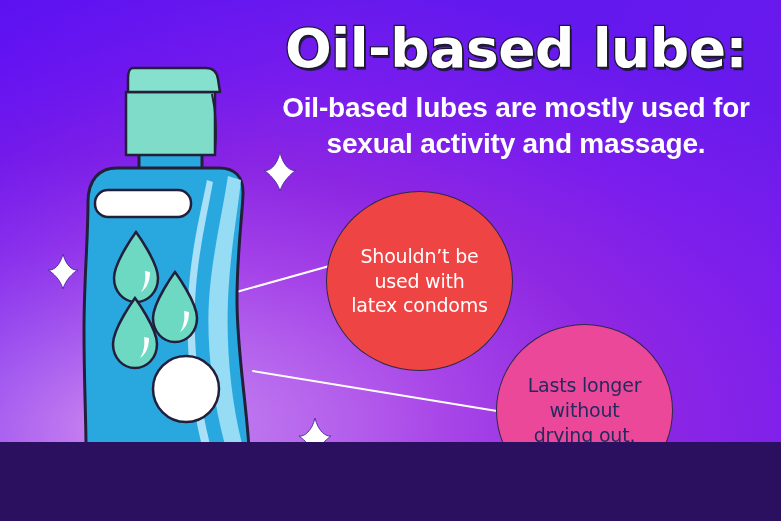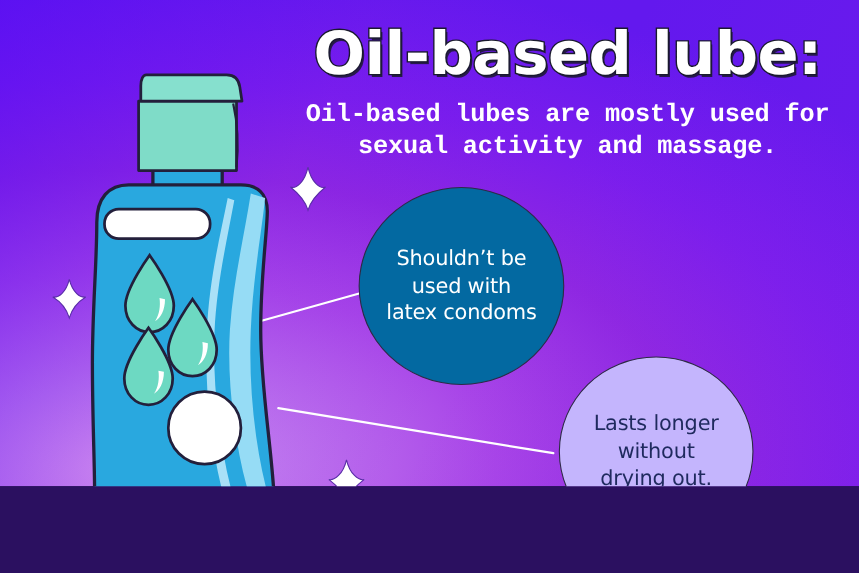--- a/index.html
+++ b/index.html
@@ -45,50 +45,50 @@
     line-height: 1.0;
     letter-spacing: -0.5px;
     color: #ffffff;
     -webkit-text-stroke: 2.5px #1a1a2e;
     paint-order: stroke fill;
     text-shadow: 2px 3px 0 rgba(26,26,46,0.85);
     transform: scaleX(1.02);
   }
   .subhead {
     margin: 14px 0 0 0;
-    font-family: Liberation Mono, monospace;
+    font-family: Liberation Sans, sans-serif;
     font-weight: 700;
-    font-size: 23px;
+    font-size: 28px;
     line-height: 1.28;
     color: #ffffff;
     letter-spacing: -0.2px;
   }
   .bubble {
     position: absolute;
     border-radius: 50%;
     display: flex;
     align-items: center;
     justify-content: center;
     text-align: center;
     box-sizing: border-box;
   }
   .bubble-purple {
     left: 326px;
-    top: 170px;
+    top: 191px;
     width: 187px;
     height: 180px;
-    background: #0369a1;
+    background: #ef4444;
     border: 1.5px solid #2d2a45;
   }
   .bubble-teal {
-    left: 508px;
+    left: 496px;
     top: 324px;
     width: 177px;
     height: 173px;
-    background: #c4b5fd;
+    background: #ec4899;
     border: 1.5px solid #2d2a45;
   }
   .bubble-text {
     font-family: "DejaVu Sans", sans-serif;
     font-size: 19px;
     line-height: 1.30;
     letter-spacing: -0.2px;
     padding: 0 10px;
     white-space: pre-line;
   }

